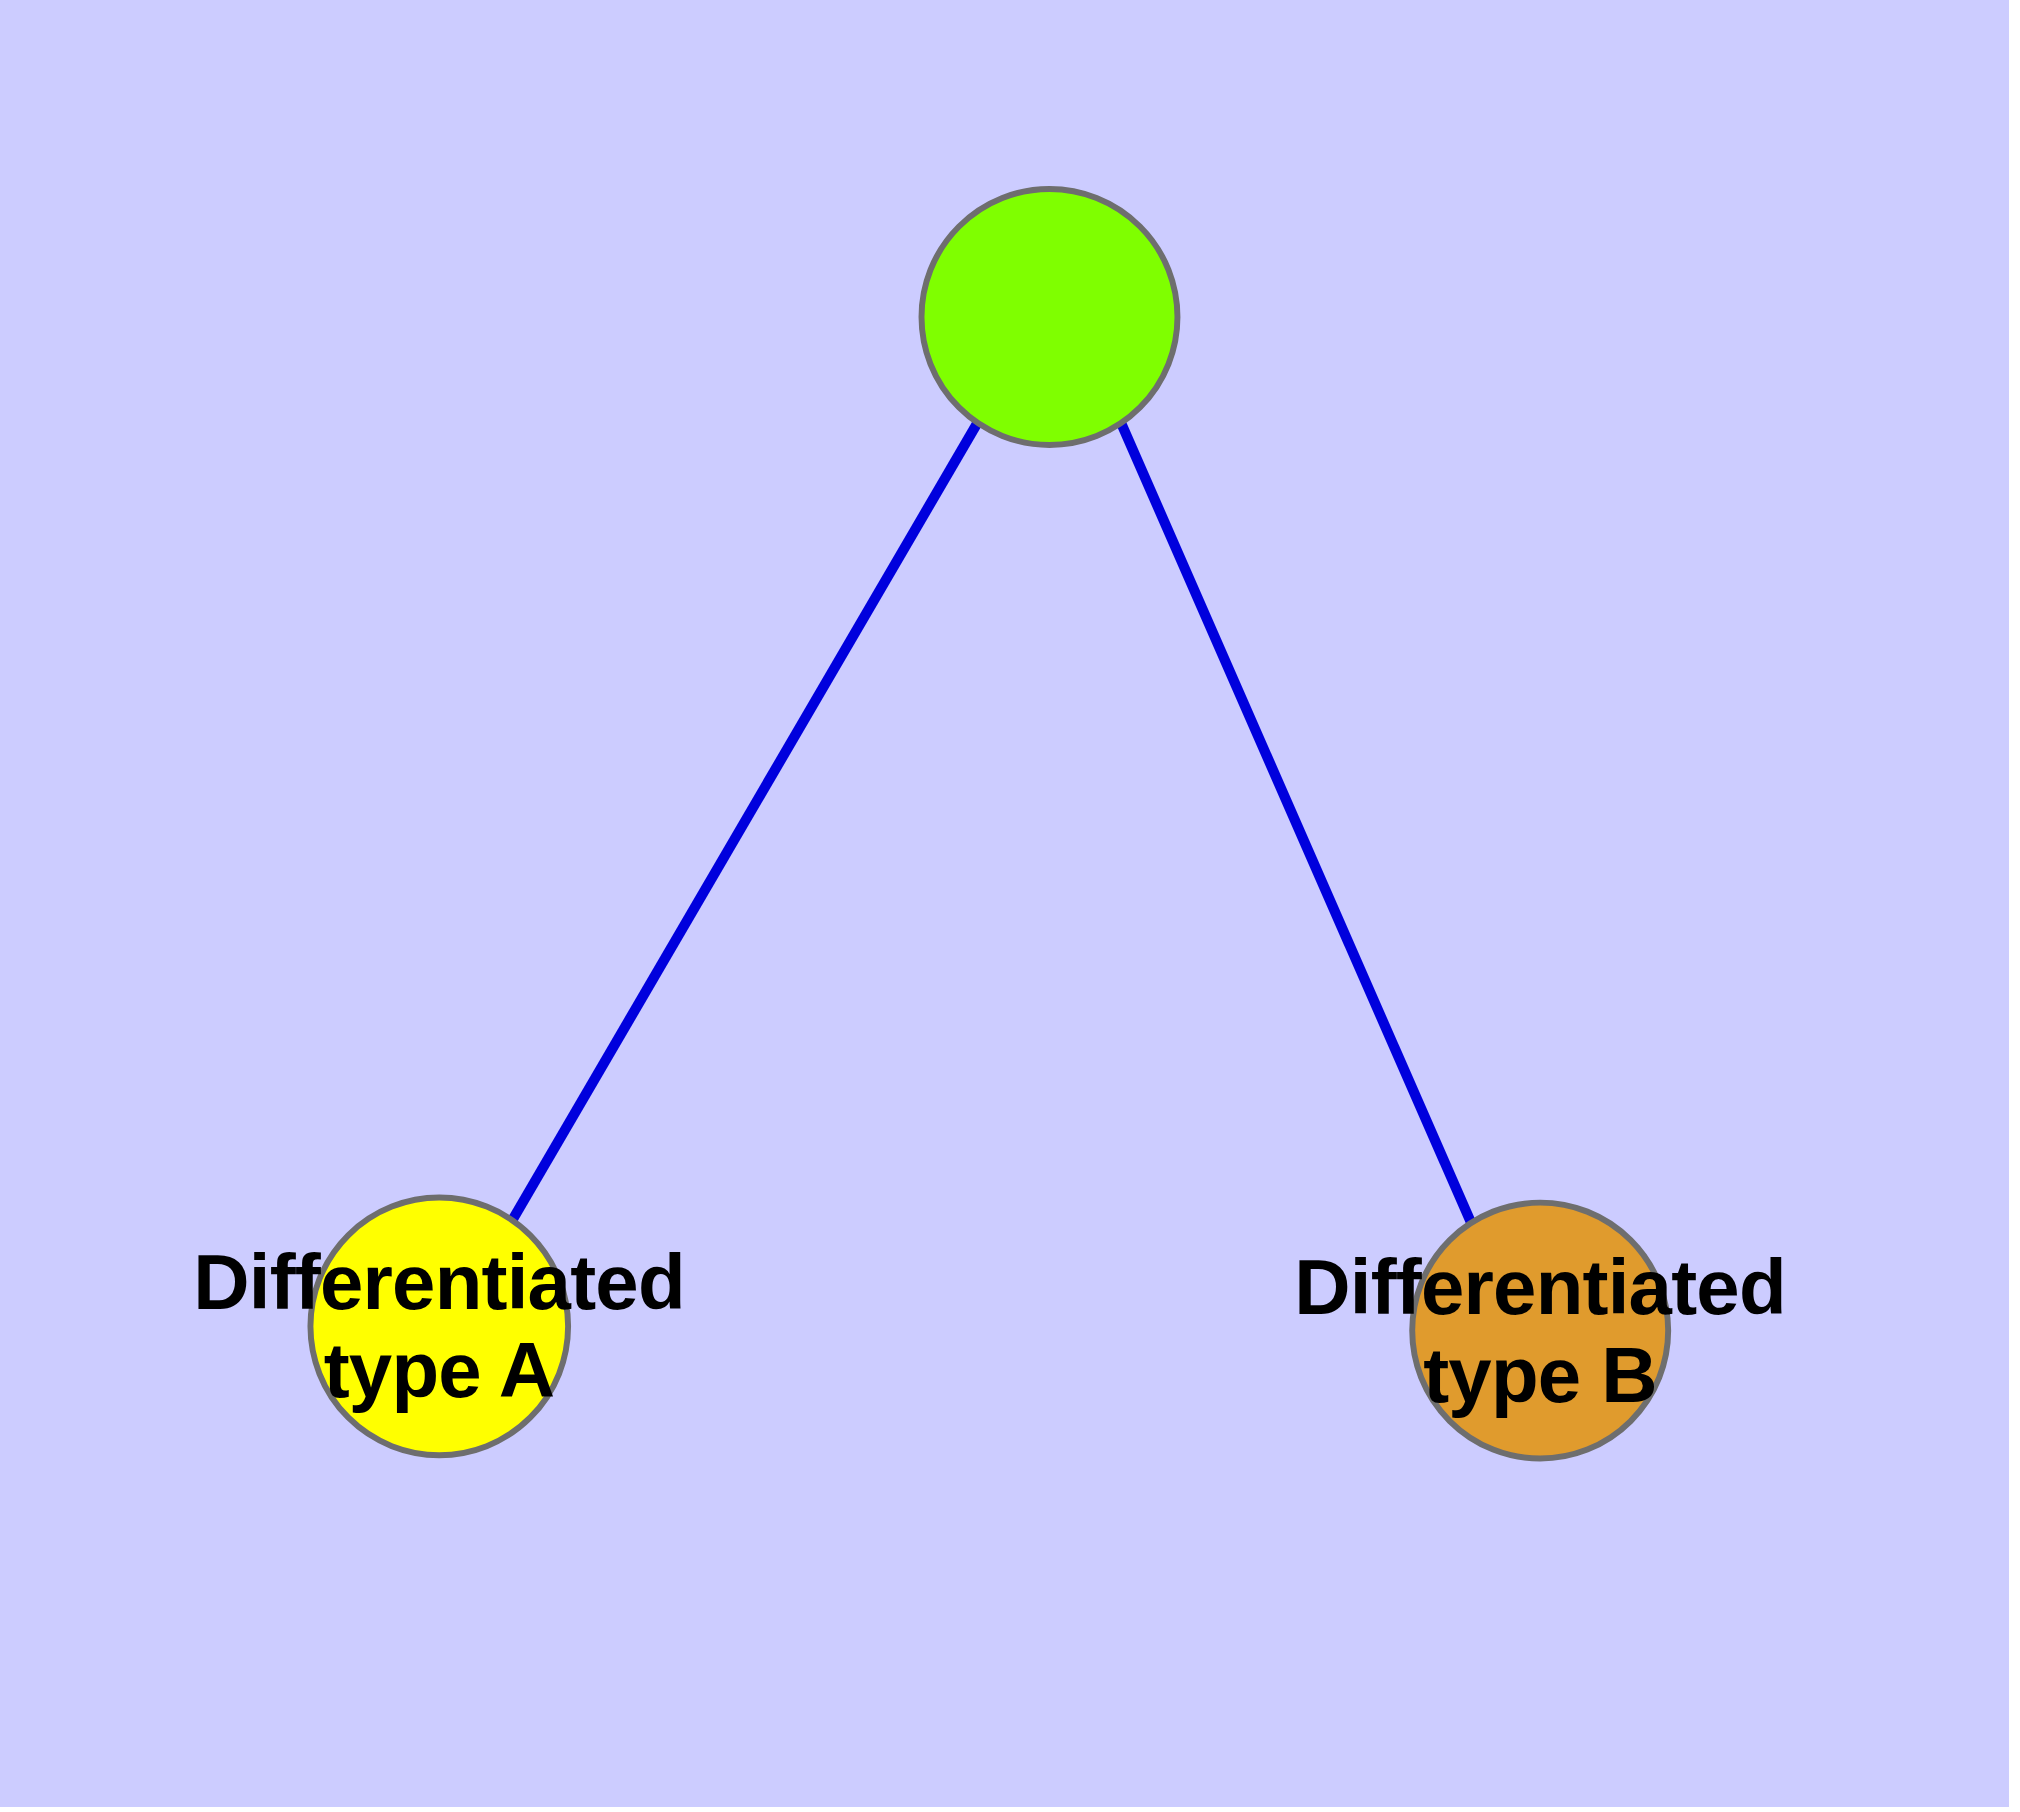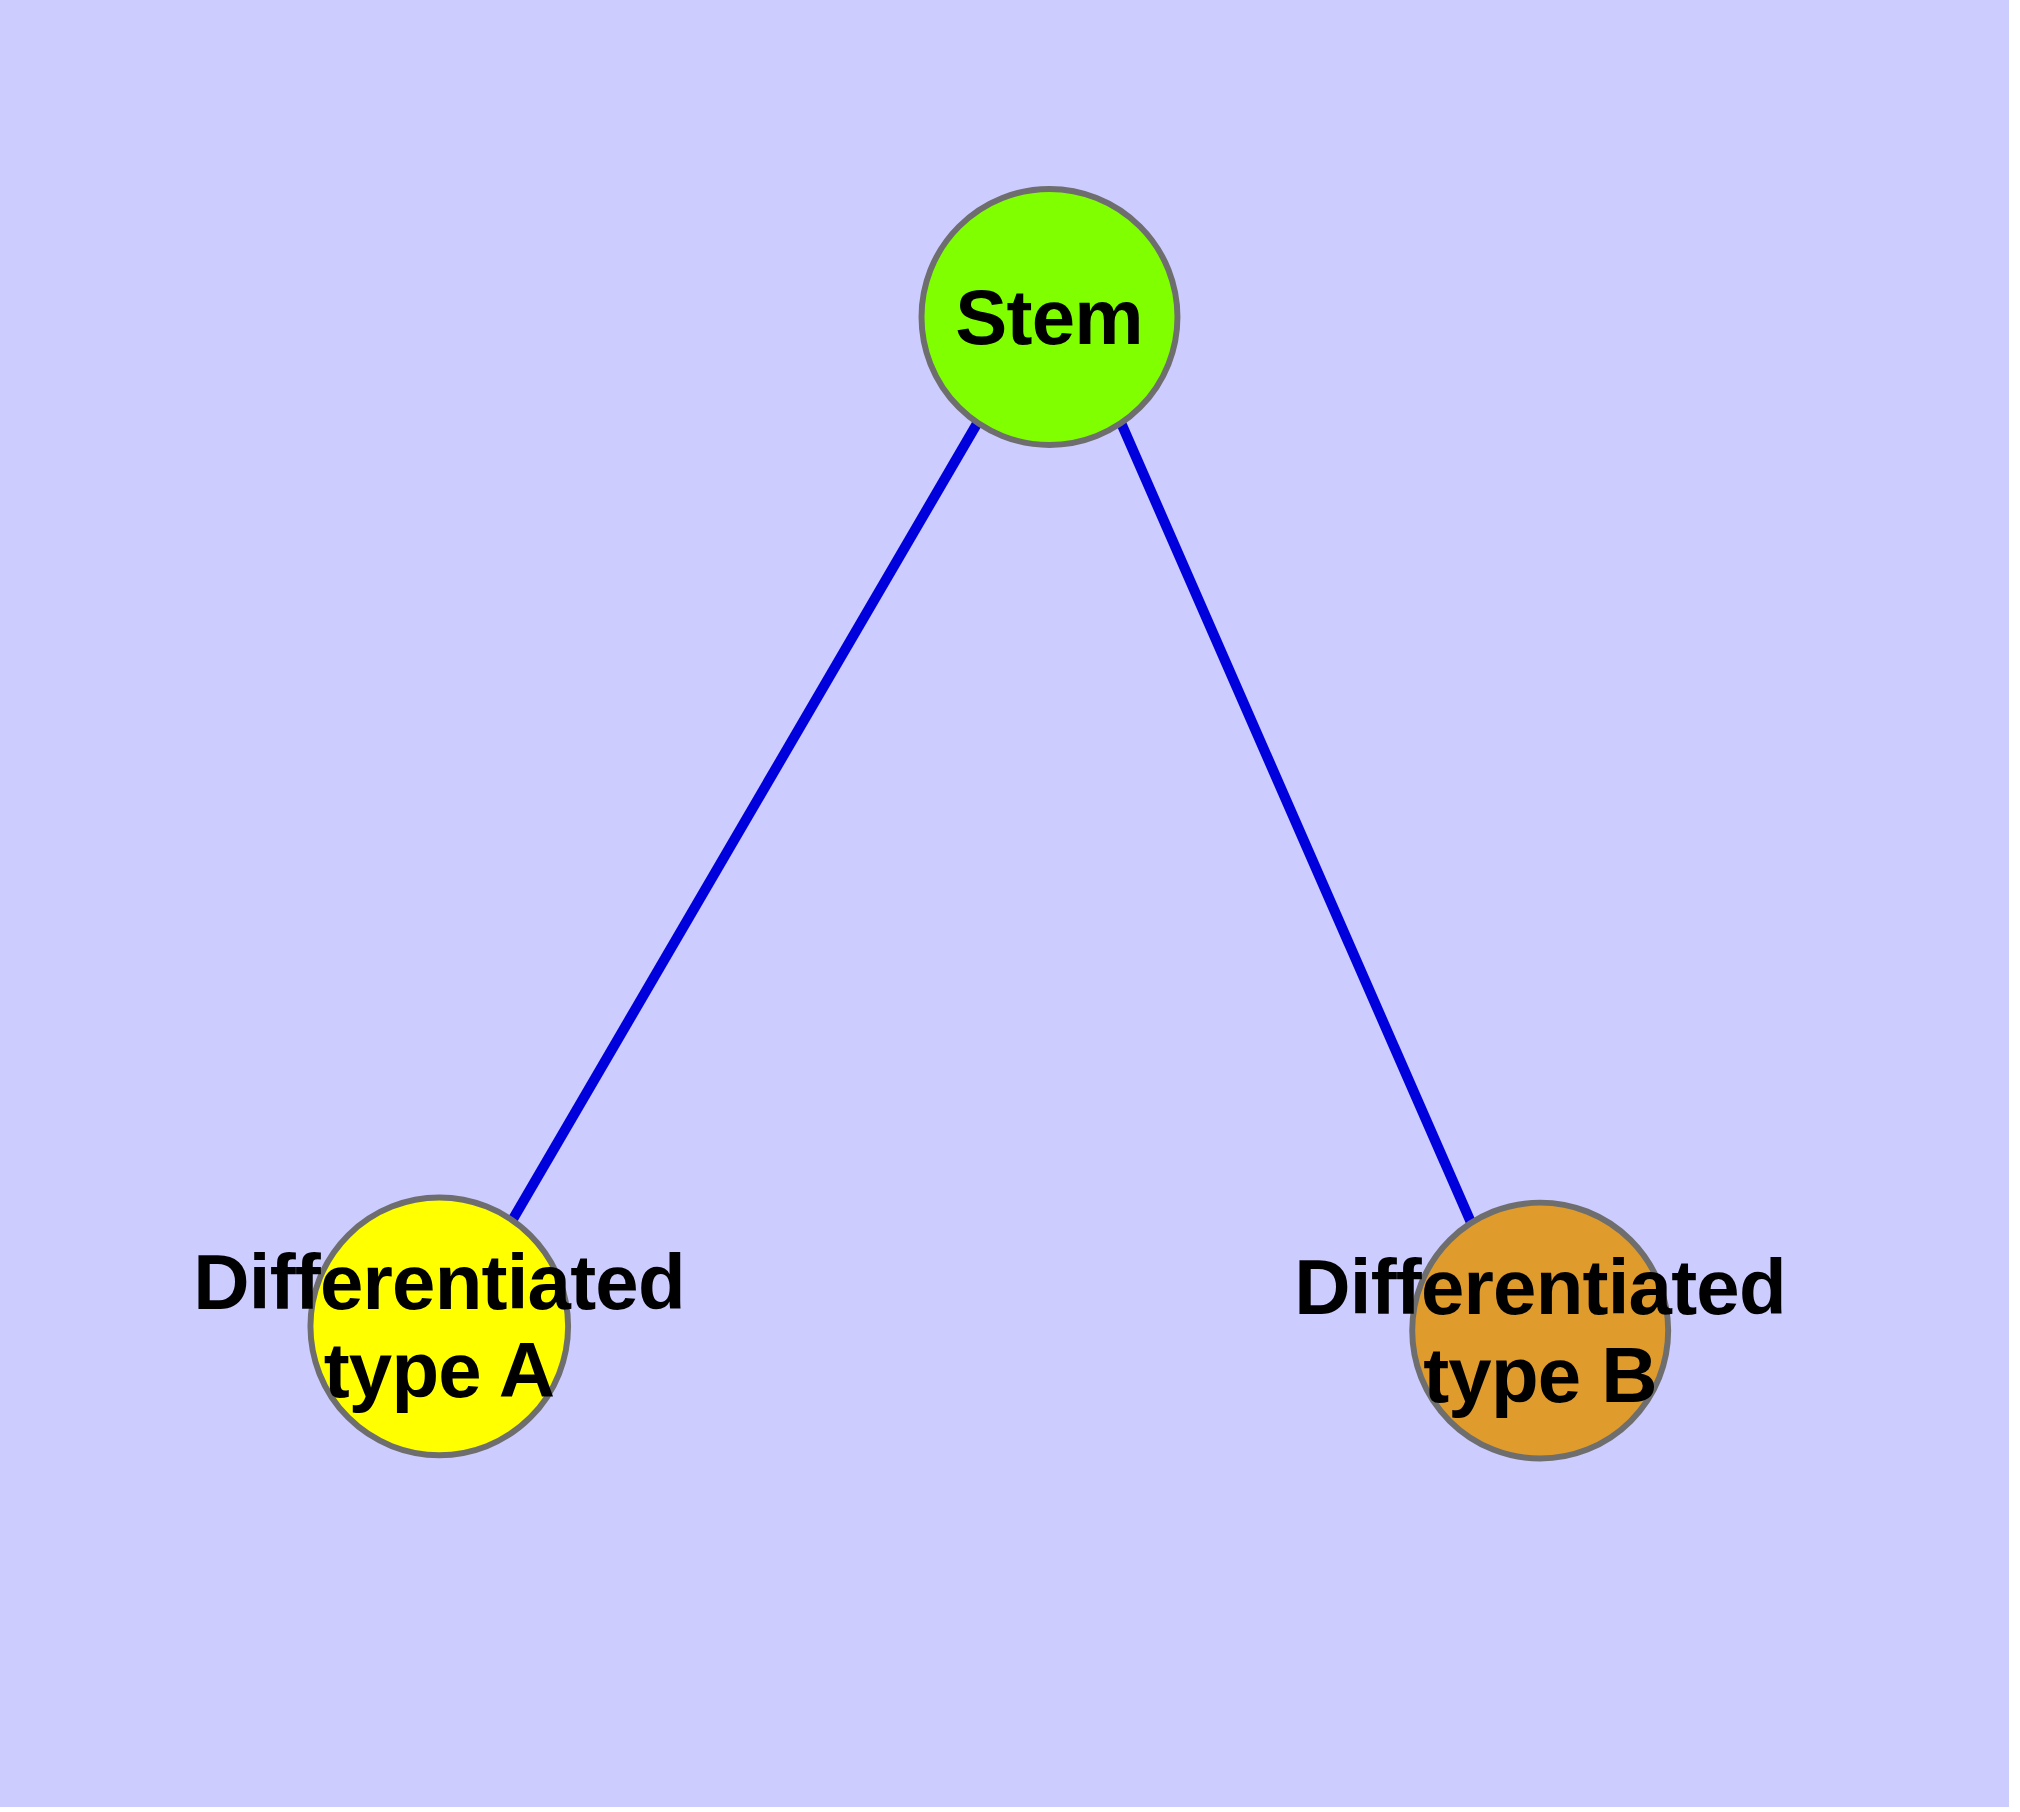--- a/index.html
+++ b/index.html
@@ -58,21 +58,20 @@
       <line id="edge-1" stroke-linecap="butt" x1="1322" y1="498" x2="1736" y2="1444" stroke="#0000dd" stroke-width="12"></line>
     </g>
 
     <g>
       <circle id="node-0" cx="1238" cy="374" r="151" fill="#7fff00" stroke="#6e6e6e" stroke-width="7"></circle>
       <circle id="node-1" cx="518" cy="1565" r="152" fill="#ffff00" stroke="#6e6e6e" stroke-width="7"></circle>
       <circle id="node-2" cx="1817" cy="1570" r="151" fill="#e09b2d" stroke="#6e6e6e" stroke-width="7"></circle>
     </g>
   </svg>
 
-  <div class="node-label" id="label-0" style="left: 1049px; top: 317px; color: rgb(0, 0, 0);">Stem</div>
 
   <div class="node-label" id="label-1" style="left: 439px; top: 1326px; color: rgb(0, 0, 0);">Differentiated
 type A</div>
 
   <div class="node-label" id="label-2" style="left: 1540px; top: 1331px; color: rgb(0, 0, 0);">Differentiated
 type B</div>
 
 </div>
 
 

